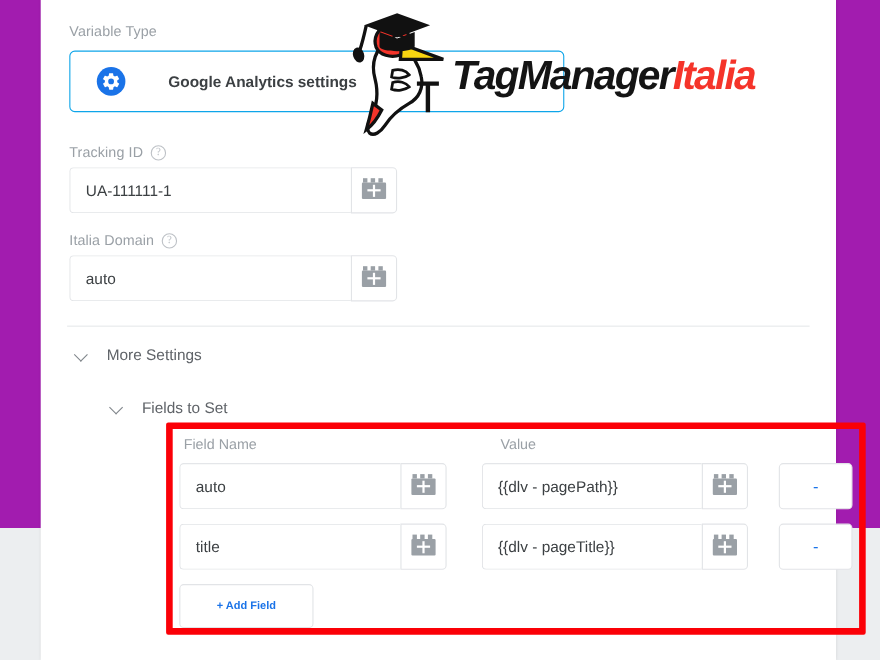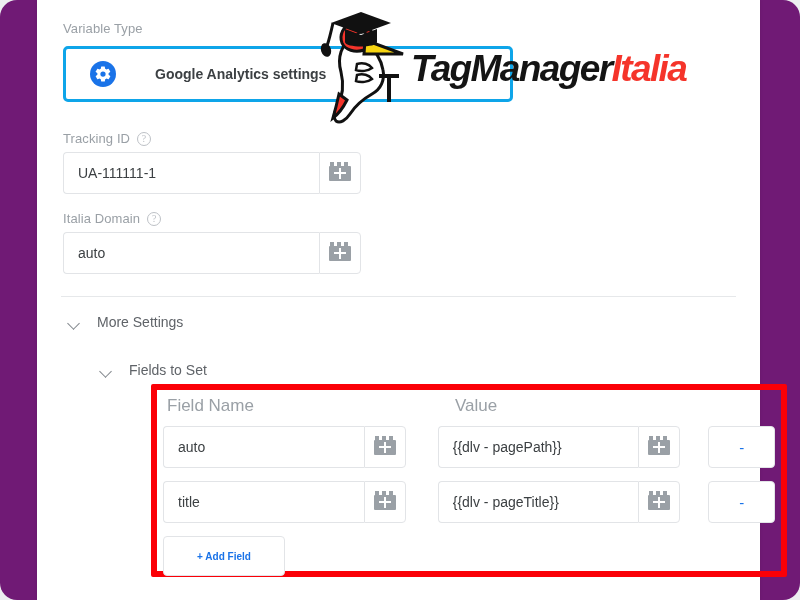--- a/index.html
+++ b/index.html
@@ -7,23 +7,22 @@
     margin: 0; padding: 0;
     width: 800px; height: 600px;
     overflow: hidden;
     background: #eceef0;
     font-family: "Liberation Sans", sans-serif;
   }
 
   
   #page {
     position: relative;
-    width: 800px; height: 600px;
-    background: #701a75;
-    border-radius: 17px;
+    width: 800px; height: 480px;
+    background: #a21caf;
   }
   #sheet {
     position: absolute;
     left: 37px; top: 0;
     width: 723px; height: 600px;
     background: #ffffff;
     box-shadow: 0 0 3px rgba(0,0,0,0.10);
   }
 
   
@@ -89,21 +88,21 @@
   }
   .brick .plus-h { left: 5px; top: 6.5px; width: 12px; height: 2px; }
   .brick .plus-v { left: 10px; top: 2px; width: 2px; height: 11px; }
 
   
   #variable-type-label { position: absolute; left: 26px; top: 21px; }
   #variable-type-select {
     position: absolute;
     left: 26px; top: 46px;
     width: 450px; height: 56px;
-    border: 3px solid #0ea5e9;
+    border: 1px solid #0ea5e9;
     border-radius: 5px;
     background: #fff;
     display: flex;
     align-items: center;
     padding-left: 24px;
   }
   .gear {
     width: 26px; height: 26px;
     border-radius: 50%;
     background: #1a73e8;
@@ -149,21 +148,21 @@
   
   #divider {
     position: absolute;
     left: 24px; top: 296px;
     width: 675px; height: 1px;
     background: #e6e8ea;
   }
   .disclosure {
     position: absolute;
     display: flex;
-    align-items: flex-end;
+    align-items: center;
     gap: 16px;
     color: #5f6368;
     font-size: 14px;
   }
   #more-settings   { left: 30px; top: 314px; }
   #fields-to-set   { left: 62px; top: 362px; }
   .chevron {
     width: 14px; height: 14px;
     position: relative;
     flex: 0 0 14px;
@@ -189,21 +188,21 @@
 
   
   #fields-table {
     position: absolute;
     left: 126px; top: 396px;
     width: 612px;
   }
   .col-headers {
     display: flex;
     color: #9aa0a6;
-    font-size: 17px;
+    font-size: 13px;
     padding-left: 4px;
     margin-bottom: 10px;
   }
   .col-head-name  { width: 288px; }
   .col-head-value { width: 288px; }
 
   .field-row { display: flex; align-items: center; margin-bottom: 13px; }
   .cell {
     display: flex;
     width: 248px;

